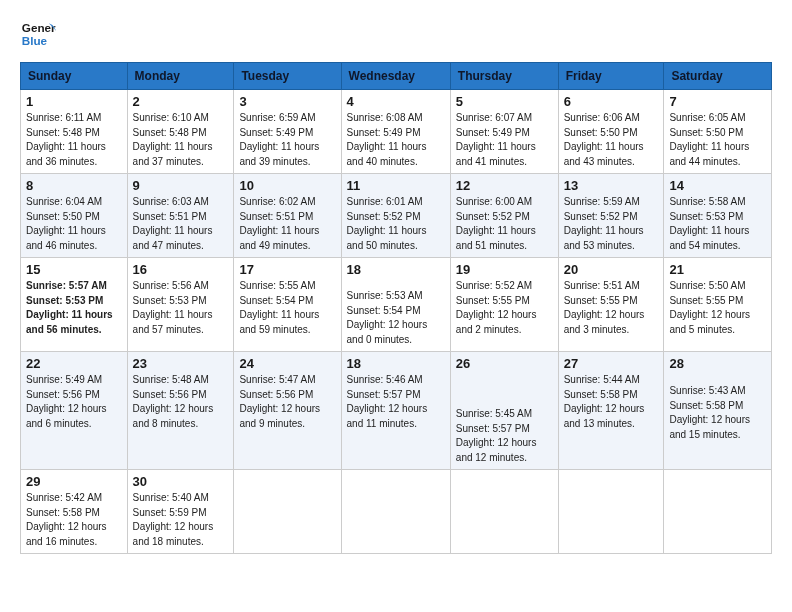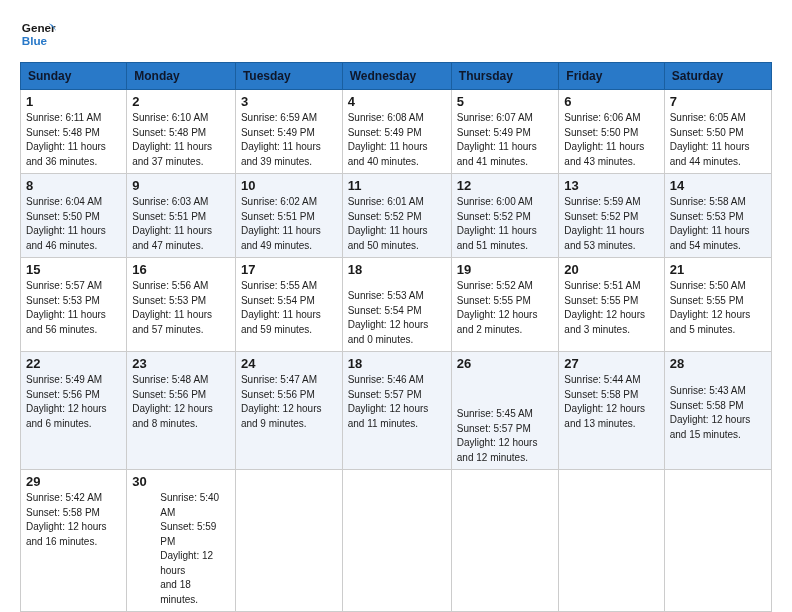--- a/index.html
+++ b/index.html
@@ -217,21 +217,21 @@
             <div class="day-num">14</div>
             <div class="day-info" style="white-space: pre-line;">Sunrise: 5:58 AM
 Sunset: 5:53 PM
 Daylight: 11 hours
 and 54 minutes.</div>
           </td>
         </tr>
         <tr>
           <td>
             <div class="day-num">15</div>
-            <div class="day-info" style="white-space: pre-line;">Sunrise: 5:57 AM
+            <div class="day-info" style="white-space: pre-line; font-weight: bold;">Sunrise: 5:57 AM
 Sunset: 5:53 PM
 Daylight: 11 hours
 and 56 minutes.</div>
           </td>
           <td>
             <div class="day-num">16</div>
             <div class="day-info" style="white-space: pre-line;">Sunrise: 5:56 AM
 Sunset: 5:53 PM
 Daylight: 11 hours
 and 57 minutes.</div>
@@ -326,21 +326,21 @@
         <tr class="last-row">
           <td>
             <div class="day-num">29</div>
             <div class="day-info" style="white-space: pre-line;">Sunrise: 5:42 AM
 Sunset: 5:58 PM
 Daylight: 12 hours
 and 16 minutes.</div>
           </td>
           <td>
             <div class="day-num">30</div>
-            <div class="day-info" style="white-space: pre-line; margin-left: 28px;">Sunrise: 5:40 AM
+            <div class="day-info" style="white-space: pre-line;">Sunrise: 5:40 AM
 Sunset: 5:59 PM
 Daylight: 12 hours
 and 18 minutes.</div>
           </td>
           <td class="empty-cell"></td>
           <td class="empty-cell"></td>
           <td class="empty-cell"></td>
           <td class="empty-cell"></td>
           <td class="empty-cell"></td>
         </tr>

